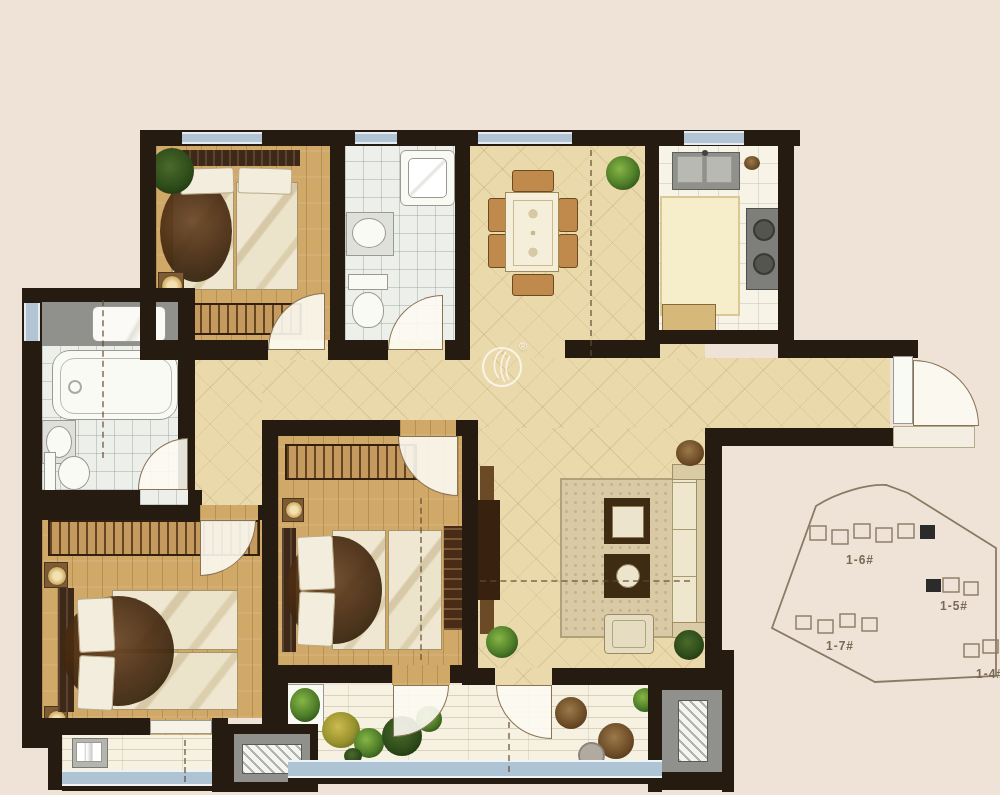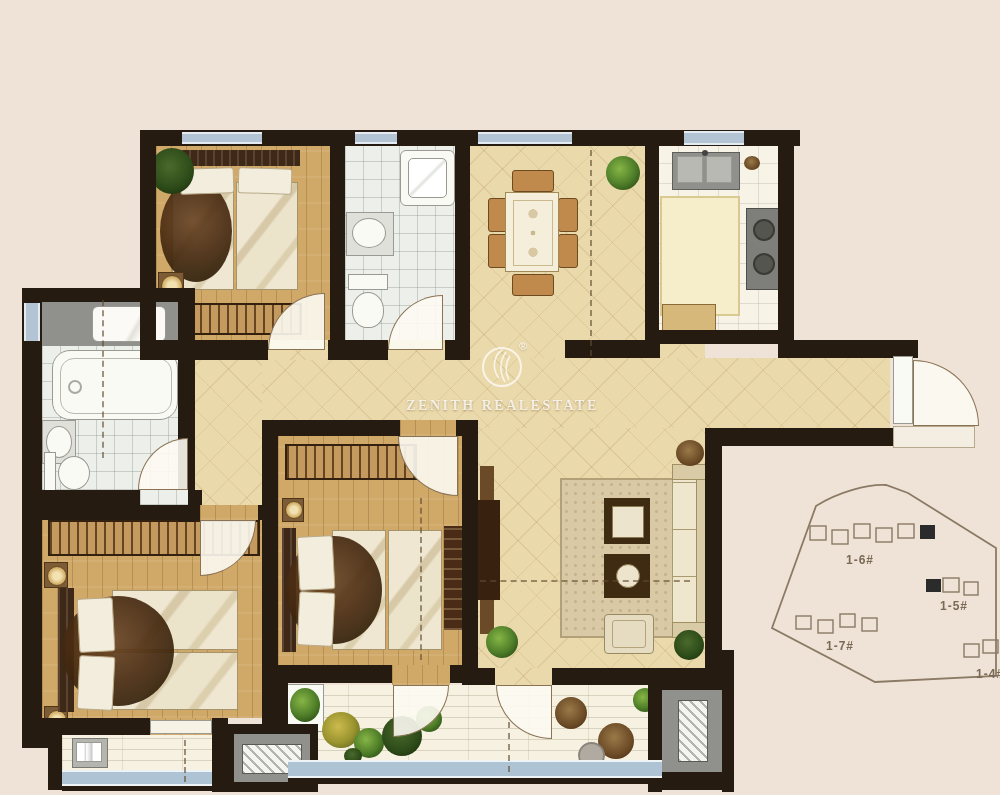--- a/index.html
+++ b/index.html
@@ -260,21 +260,20 @@
   <div class="dashh" style="left:480px;top:580px;width:210px;"></div>
   <div class="dashv" style="left:508px;top:722px;height:50px;"></div>
   <div class="dashv" style="left:184px;top:740px;height:42px;"></div>
 
   <div class="abs wm" style="left:395px;top:340px;width:215px;text-align:center;">
     <svg width="48" height="52" viewBox="0 0 48 52" style="display:block;margin:0 auto;opacity:.72;">
       <circle cx="23" cy="27" r="19" fill="none" stroke="#ffffff" stroke-width="2"></circle>
       <path d="M23 10 C14 16 13 30 20 38 M27 12 C21 20 20 32 26 42 M31 16 C26 24 26 32 30 40" fill="none" stroke="#ffffff" stroke-width="1.6"></path>
       <text x="40" y="10" style="font-size:11px;fill:#fff;letter-spacing:0;">®</text>
     </svg>
-    <div id="wm-sub" style="margin-top:6px;">ZENITH REALESTATE</div>
   </div>
 
   <svg class="abs" style="left:768px;top:478px;" width="232" height="235" viewBox="0 0 232 235">
     <path d="M48,28 C70,14 100,6 118,7 L140,15 L228,70 L228,198 L107,204 L4,150 Z" fill="none" stroke="#8b7a64" stroke-width="1.8"></path>
 
     <g fill="none" stroke="#8b7a64" stroke-width="1.4">
       <rect x="42" y="48" width="16" height="14"></rect>
         <rect x="64" y="52" width="16" height="14"></rect>
       <rect x="86" y="46" width="16" height="14"></rect>
         <rect x="108" y="50" width="16" height="14"></rect>

